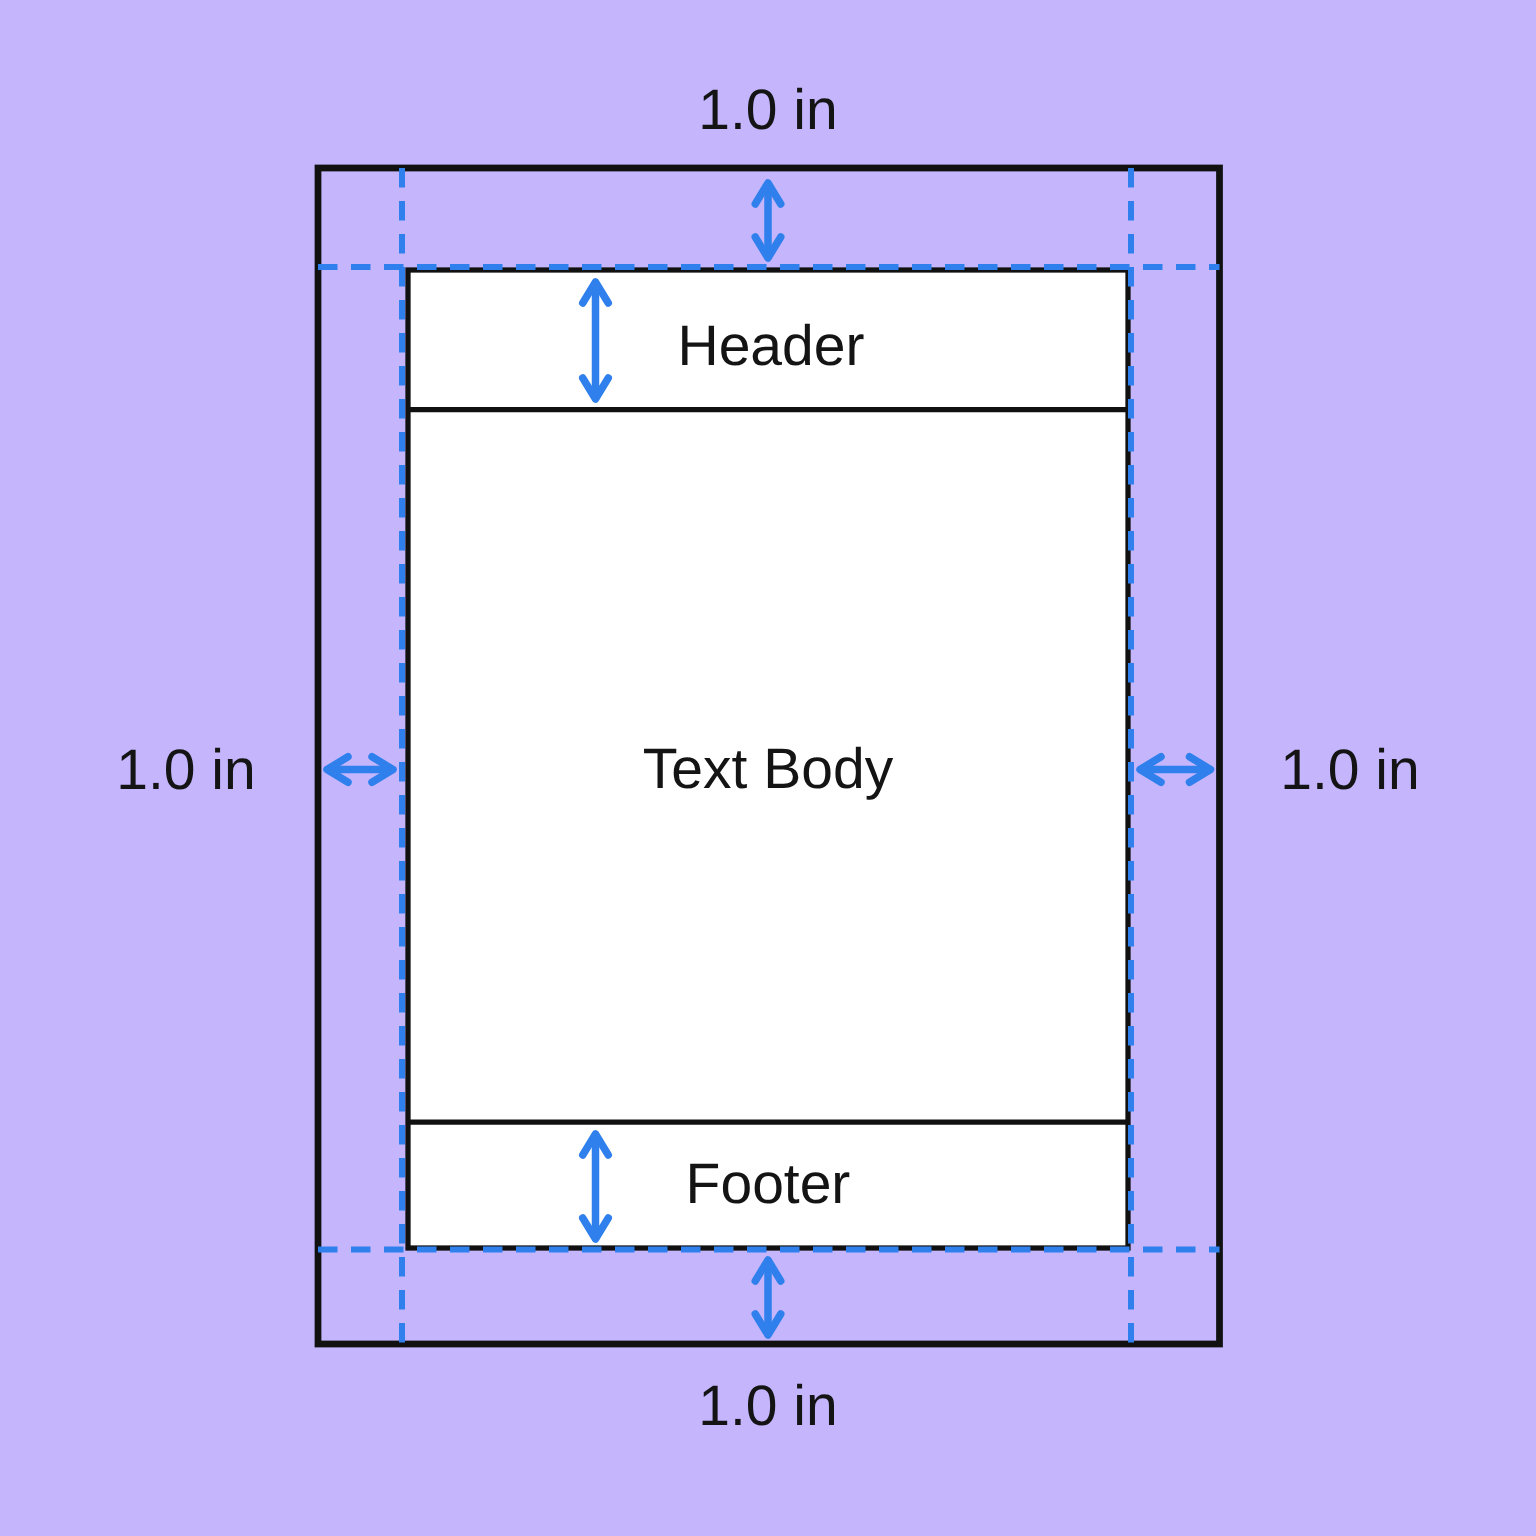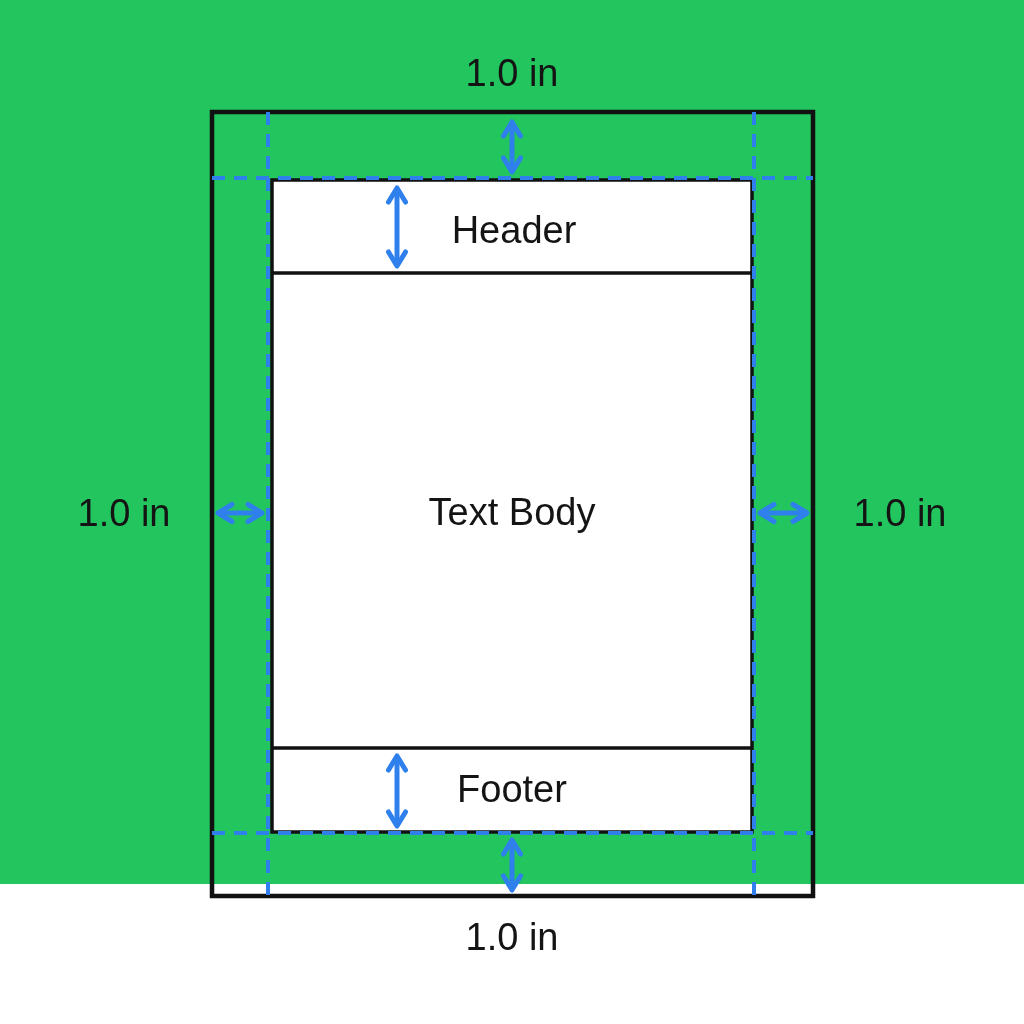--- a/index.html
+++ b/index.html
@@ -7,22 +7,22 @@
     padding: 0;
     background: #ffffff;
     width: 1024px;
     height: 1024px;
     overflow: hidden;
     font-family: "Liberation Sans", "DejaVu Sans", sans-serif;
   }
   .stage {
     position: relative;
     width: 1024px;
-    height: 884px;
-    background: #22c55e;
+    height: 1024px;
+    background: #c4b5fd;
   }
   svg { display: block; }
   text {
     font-family: "Liberation Sans", "DejaVu Sans", sans-serif;
     font-size: 38px;
     fill: #141414;
   }
 </style>
 </head>
 <body>

